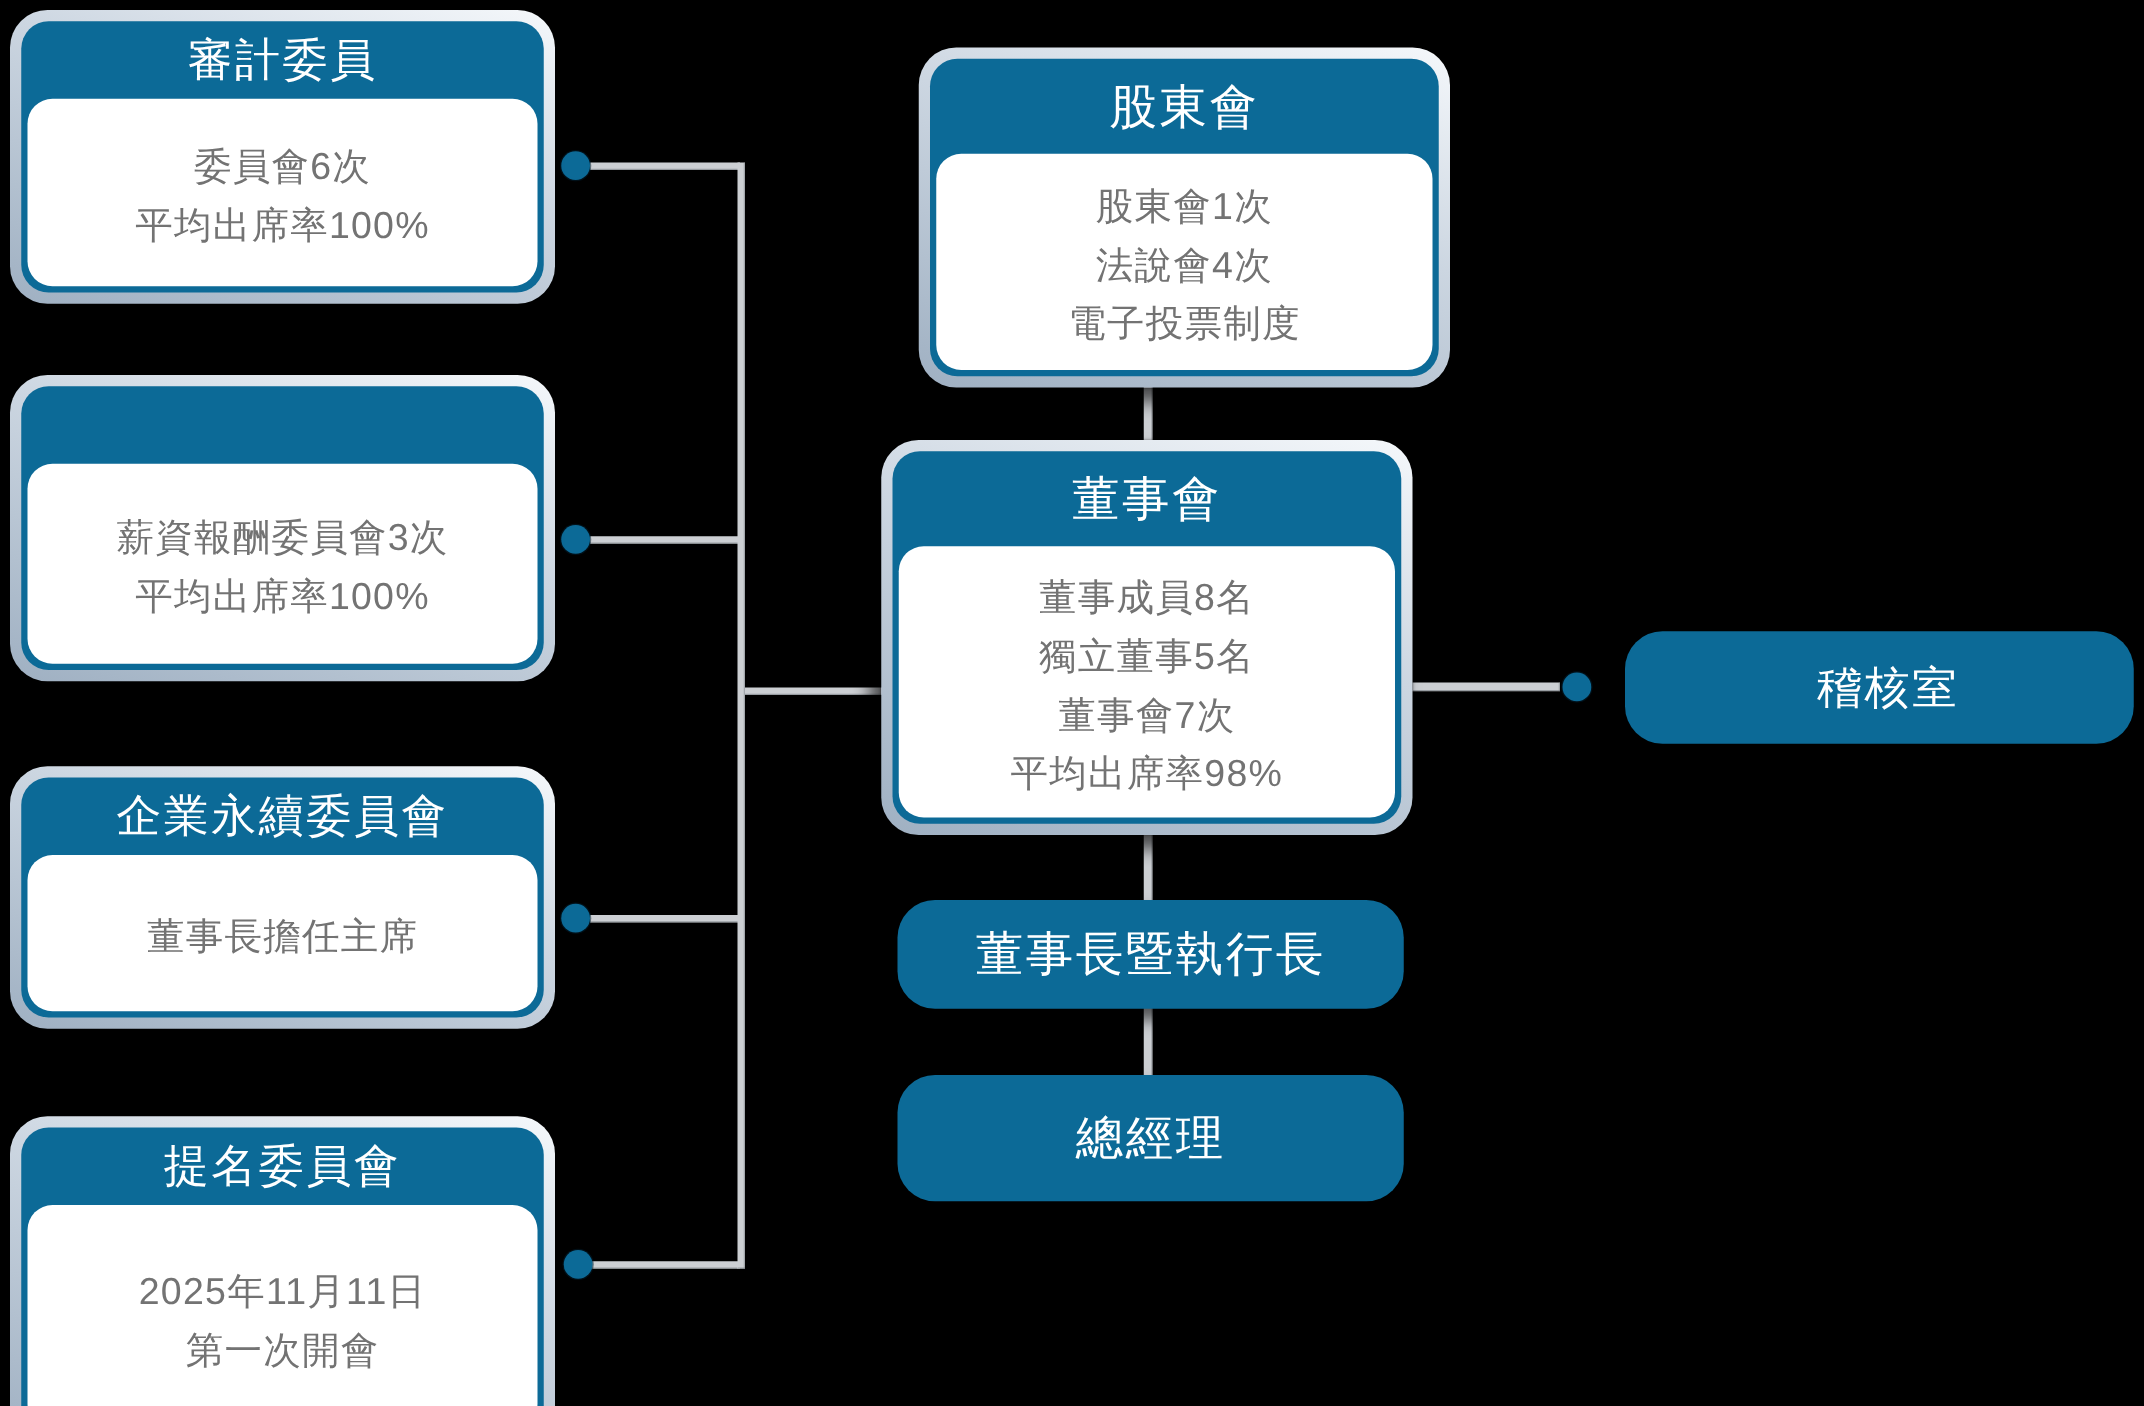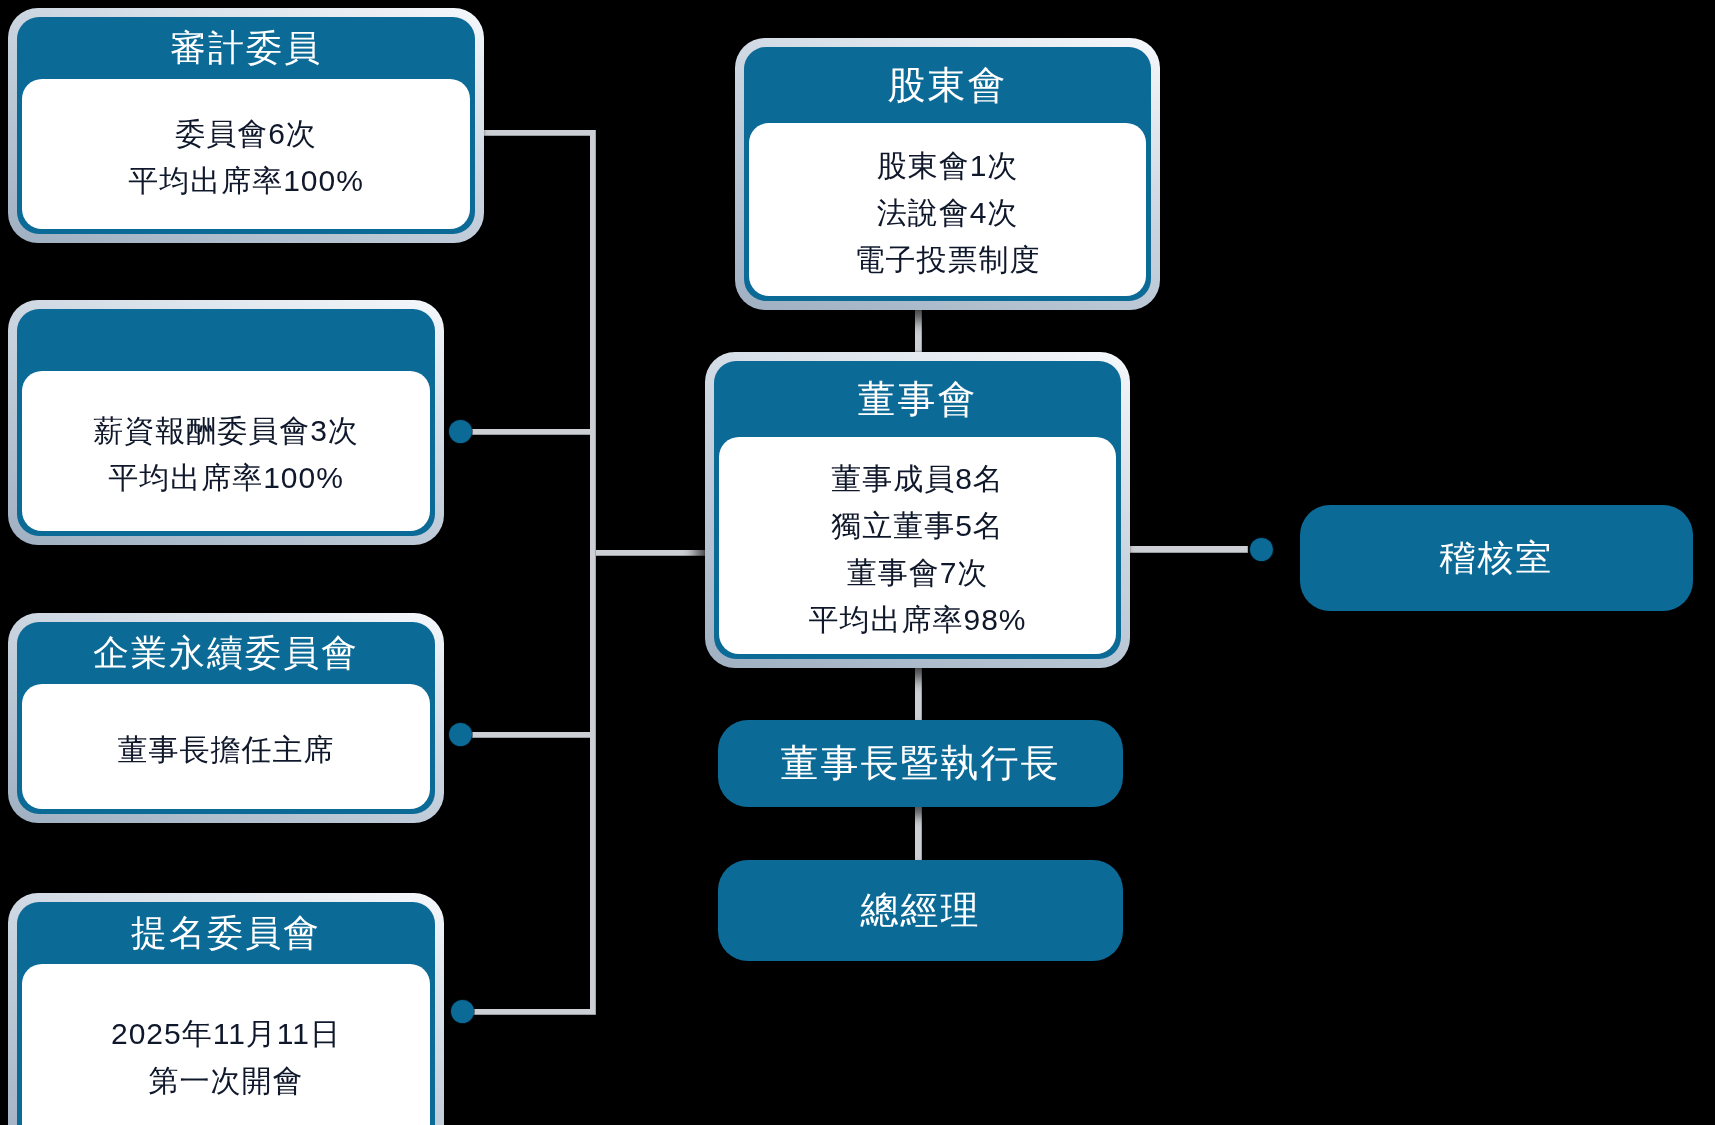--- a/index.html
+++ b/index.html
@@ -70,21 +70,21 @@
     border-radius: 20px;
     display: flex;
     flex-direction: column;
     align-items: center;
     justify-content: center;
     padding-top: 6px;
   }
   .left-card .card-body { top: 62px; }
   .center-card .card-body { top: 76px; }
   .body-line {
-    color: #0f172a;
+    color: #737373;
     font-size: 30px;
     line-height: 47px;
     white-space: nowrap;
     letter-spacing: 1px;
   }
 
   
   .solid-box {
     position: absolute;
     background: #0c6a97;
@@ -115,21 +115,21 @@
   <div class="line" style="left:915px; top:664px; width:7px; height:58px;"></div>
   <div class="line" style="left:915px; top:804px; width:7px; height:58px;"></div>
   <div class="line" style="left:1130px; top:546px; width:118px; height:7px;"></div>
 
   <div class="dot" style="left:449px; top:121px;"></div>
   <div class="dot" style="left:449px; top:420px;"></div>
   <div class="dot" style="left:449px; top:723px;"></div>
   <div class="dot" style="left:451px; top:1000px;"></div>
   <div class="dot" style="left:1250px; top:538px;"></div>
 
-  <div class="card left-card" style="left:8px; top:8px; width:476px; height:235px;">
+  <div class="card left-card" style="left:8px; top:8px; width:436px; height:235px;">
     <div class="card-inner">
       <div class="card-header">審計委員</div>
       <div class="card-body">
         <div class="body-line">委員會6次</div>
         <div class="body-line">平均出席率100%</div>
       </div>
     </div>
   </div>
 
   <div class="card left-card" style="left:8px; top:300px; width:436px; height:245px;">
@@ -178,15 +178,15 @@
         <div class="body-line">董事成員8名</div>
         <div class="body-line">獨立董事5名</div>
         <div class="body-line">董事會7次</div>
         <div class="body-line">平均出席率98%</div>
       </div>
     </div>
   </div>
 
   <div class="solid-box" style="left:718px; top:720px; width:405px; height:87px;text-align:right;">董事長暨執行長</div>
   <div class="solid-box" style="left:718px; top:860px; width:405px; height:101px;">總經理</div>
-  <div class="solid-box" style="left:1300px; top:505px; width:393px; height:106px; font-size:36px;">稽核室</div>
+  <div class="solid-box" style="left:1300px; top:505px; width:393px; height:90px; font-size:36px;padding-left:14px;">稽核室</div>
 
 </div>
 
 </body></html>

